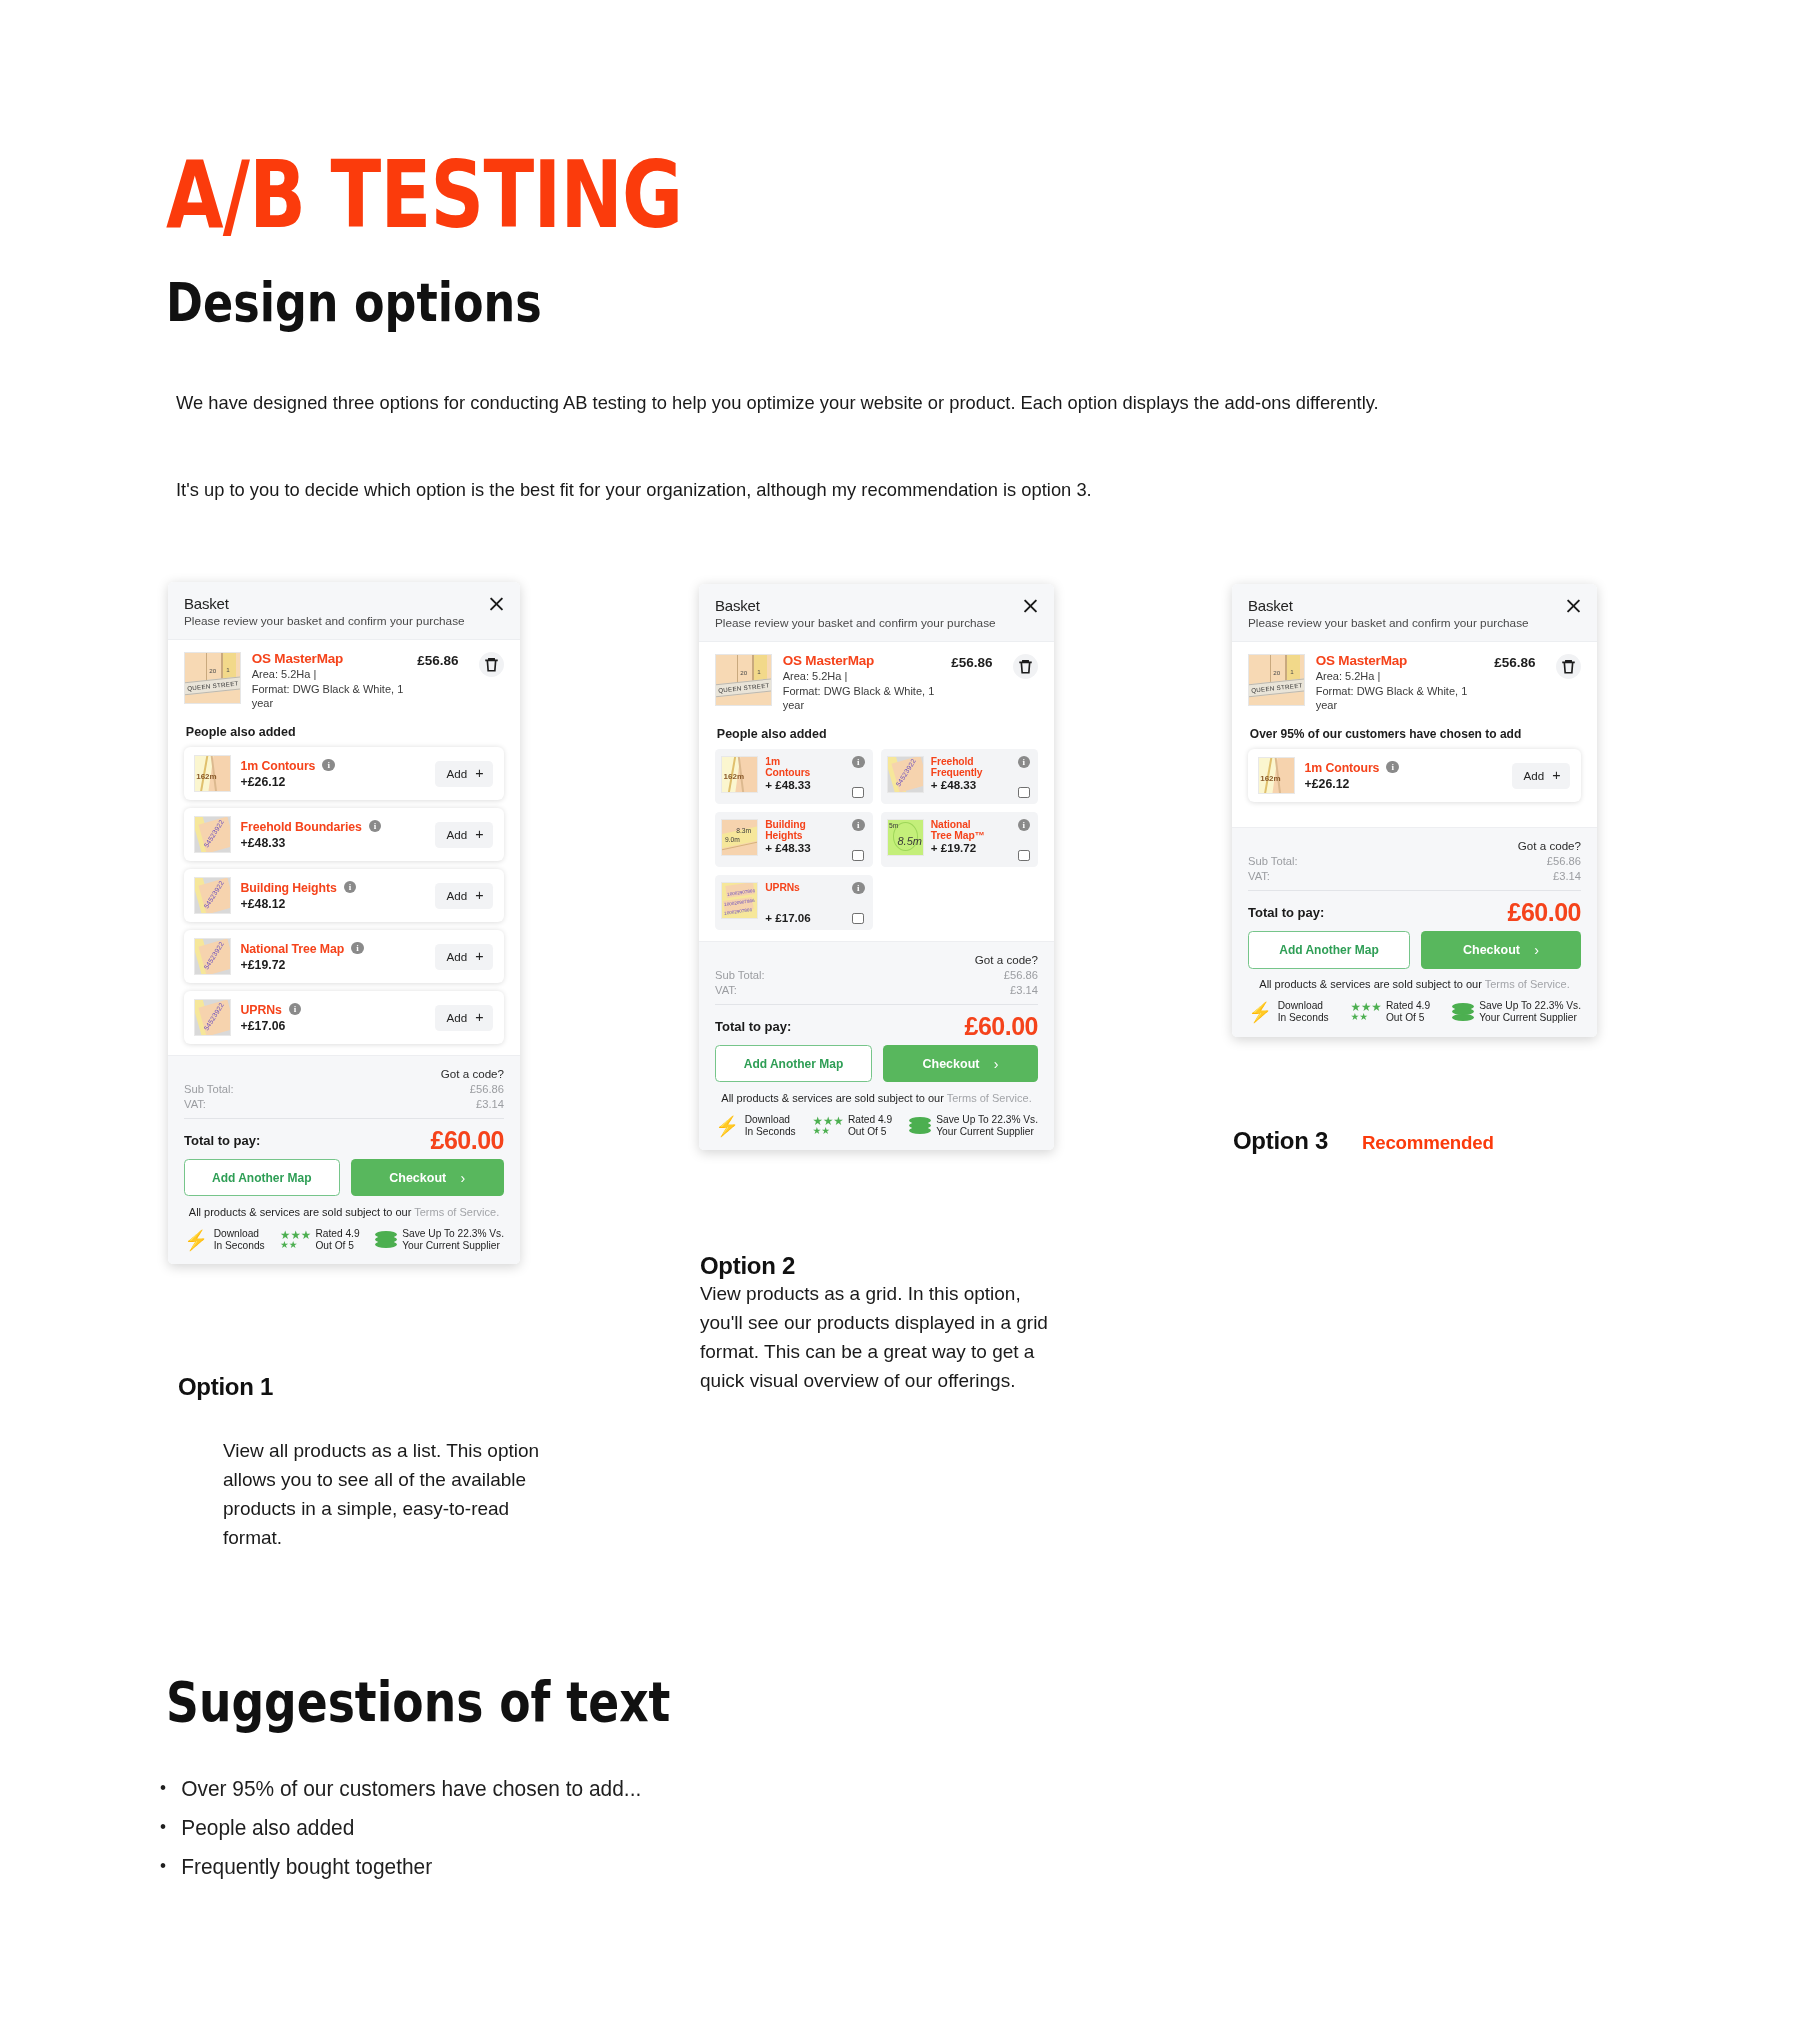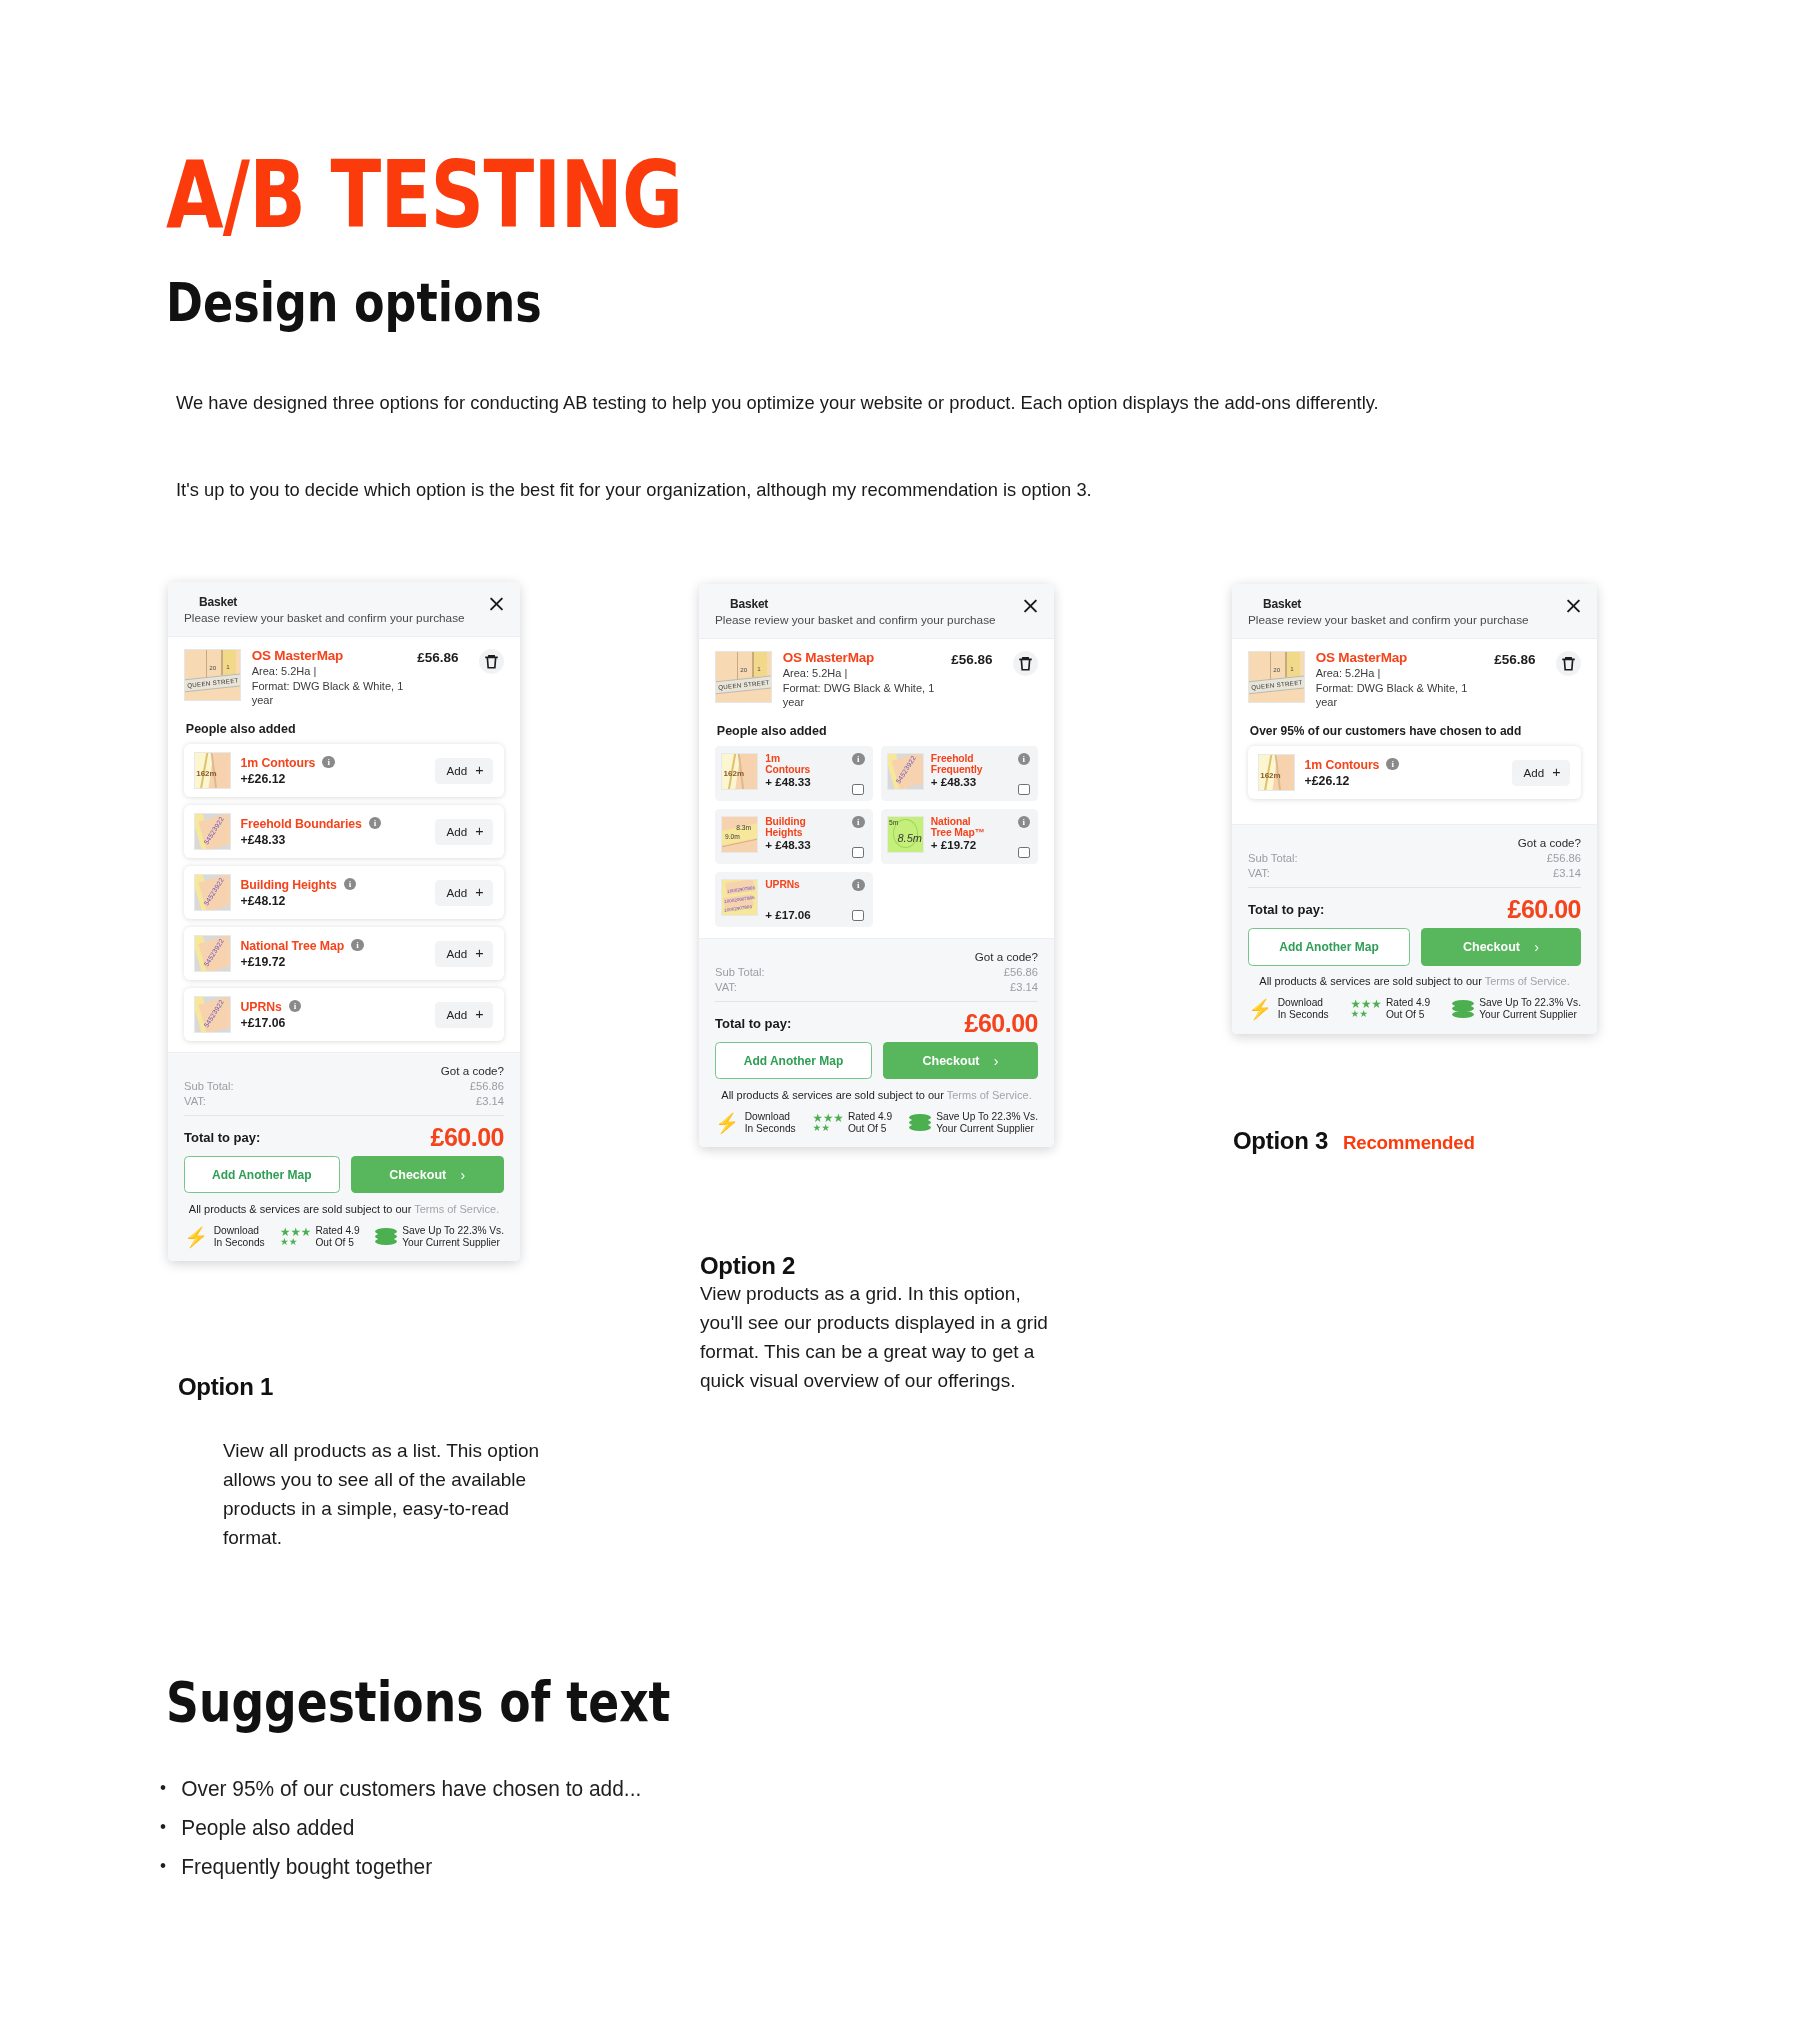--- a/index.html
+++ b/index.html
@@ -50,21 +50,21 @@
     font-size: 11.6px;
     color: #2b2b2b;
   }
   .card-head {
     background: #f6f7f9;
     padding: 12.5px 16px 10.7px 16px;
     position: relative;
     border-bottom: 0.9px solid #eceef1;
   }
   .card-title {
-    font-weight: 700; font-size: 12px; color: #232323; letter-spacing: -0.2px; margin-left: 15px;
+    font-weight: 400; font-size: 15px; color: #232323; letter-spacing: -0.2px;
   }
   .card-sub { font-size: 11.8px; color: #4a4a4a; margin-top: 2.7px; }
   .close-x {
     position: absolute; right: 15px; top: 13.4px;
     width: 17px; height: 17px; cursor: pointer;
   }
   .close-x::before, .close-x::after {
     content: ""; position: absolute; left: 0; top: 7.7px;
     width: 17px; height: 2.1px; background: #1d1d1d; border-radius: 0.9px;
   }
@@ -183,21 +183,21 @@
   .trust-item { display: flex; align-items: center; gap: 5.3px; }
   .trust-txt { font-size: 10.2px; line-height: 12px; color: #1f1f1f; white-space: nowrap; }
   .bolt { color: #4CAF50; font-size: 19.6px; line-height: 18px; }
   .stars { width: 30px; line-height: 0; }
   .stars .srow { color: #4CAF50; font-size: 9.8px; letter-spacing: 0px; line-height: 9.8px; display: block; }
   .stars .srow.r1 { font-size: 11.6px; }
   .coins { position: relative; width: 22px; height: 18.7px; flex: 0 0 22px; }
   .coins i { position: absolute; left: 0; width: 22px; height: 7.1px; border-radius: 50%; background: #4CAF50; display: block; }
 
   
-  .opt-head { position: absolute; display: flex; align-items: baseline; gap: 15px; }
+  .opt-head { position: absolute; display: flex; align-items: baseline; gap: 34px; }
   .opt-title { font-weight: 700; font-size: 24px; color: #111; letter-spacing: -0.3px; }
   .opt-rec { font-weight: 700; font-size: 18.7px; color: #FB3B0C; letter-spacing: -0.2px; }
   .opt-desc { position: absolute; font-size: 19px; line-height: 29px; color: #1a1a1a; }
 
   
   .sug-title {
     position: absolute; left: 166px; top: 1675px;
     font-family: "DejaVu Sans", sans-serif;
     font-weight: 700; font-size: 55px; color: #111; line-height: 1;
     transform: scaleX(0.83); transform-origin: left top; white-space: nowrap;

